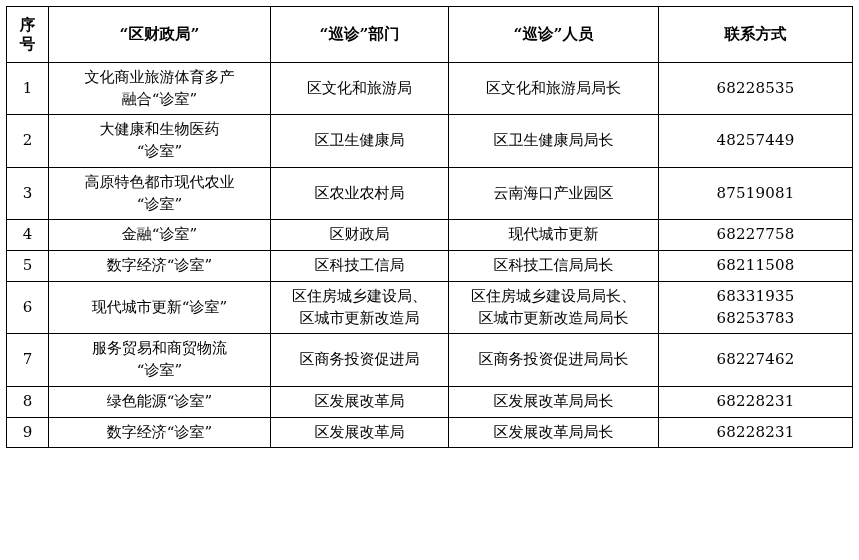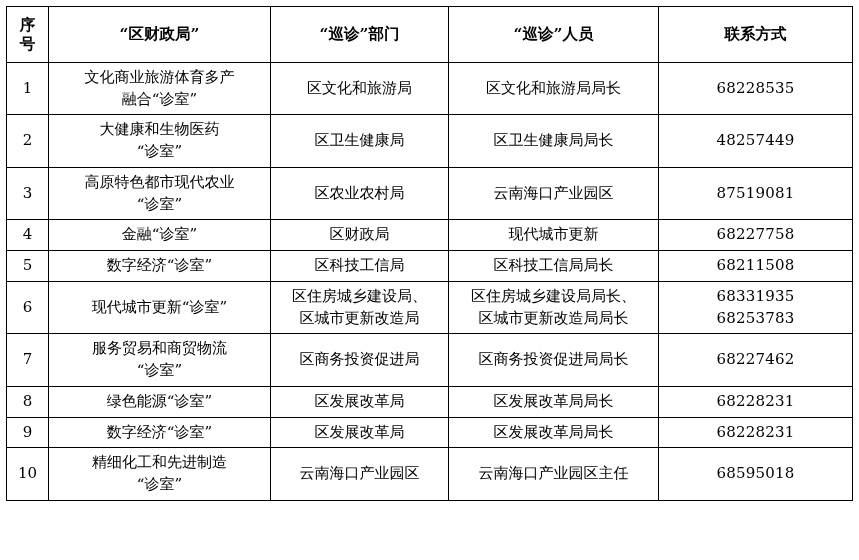--- a/index.html
+++ b/index.html
@@ -247,33 +247,15 @@
         <td>
             <span class="cell-text">区发展改革局</span>
           </td>
         <td>
             <span class="cell-text">区发展改革局局长</span>
           </td>
         <td class="phone">
             <span class="cell-text">68228231</span>
           </td>
       </tr>
-      <tr>
-        <td class="idx">
-            <span class="cell-text">10</span>
-          </td>
-        <td>
-            <span class="cell-text">精细化工和先进制造
-“诊室”</span>
-          </td>
-        <td>
-            <span class="cell-text">云南海口产业园区</span>
-          </td>
-        <td>
-            <span class="cell-text">云南海口产业园区主任</span>
-          </td>
-        <td class="phone">
-            <span class="cell-text">68595018</span>
-          </td>
-      </tr>
     </tbody>
   </table>
 </div>
 
 </body></html>

